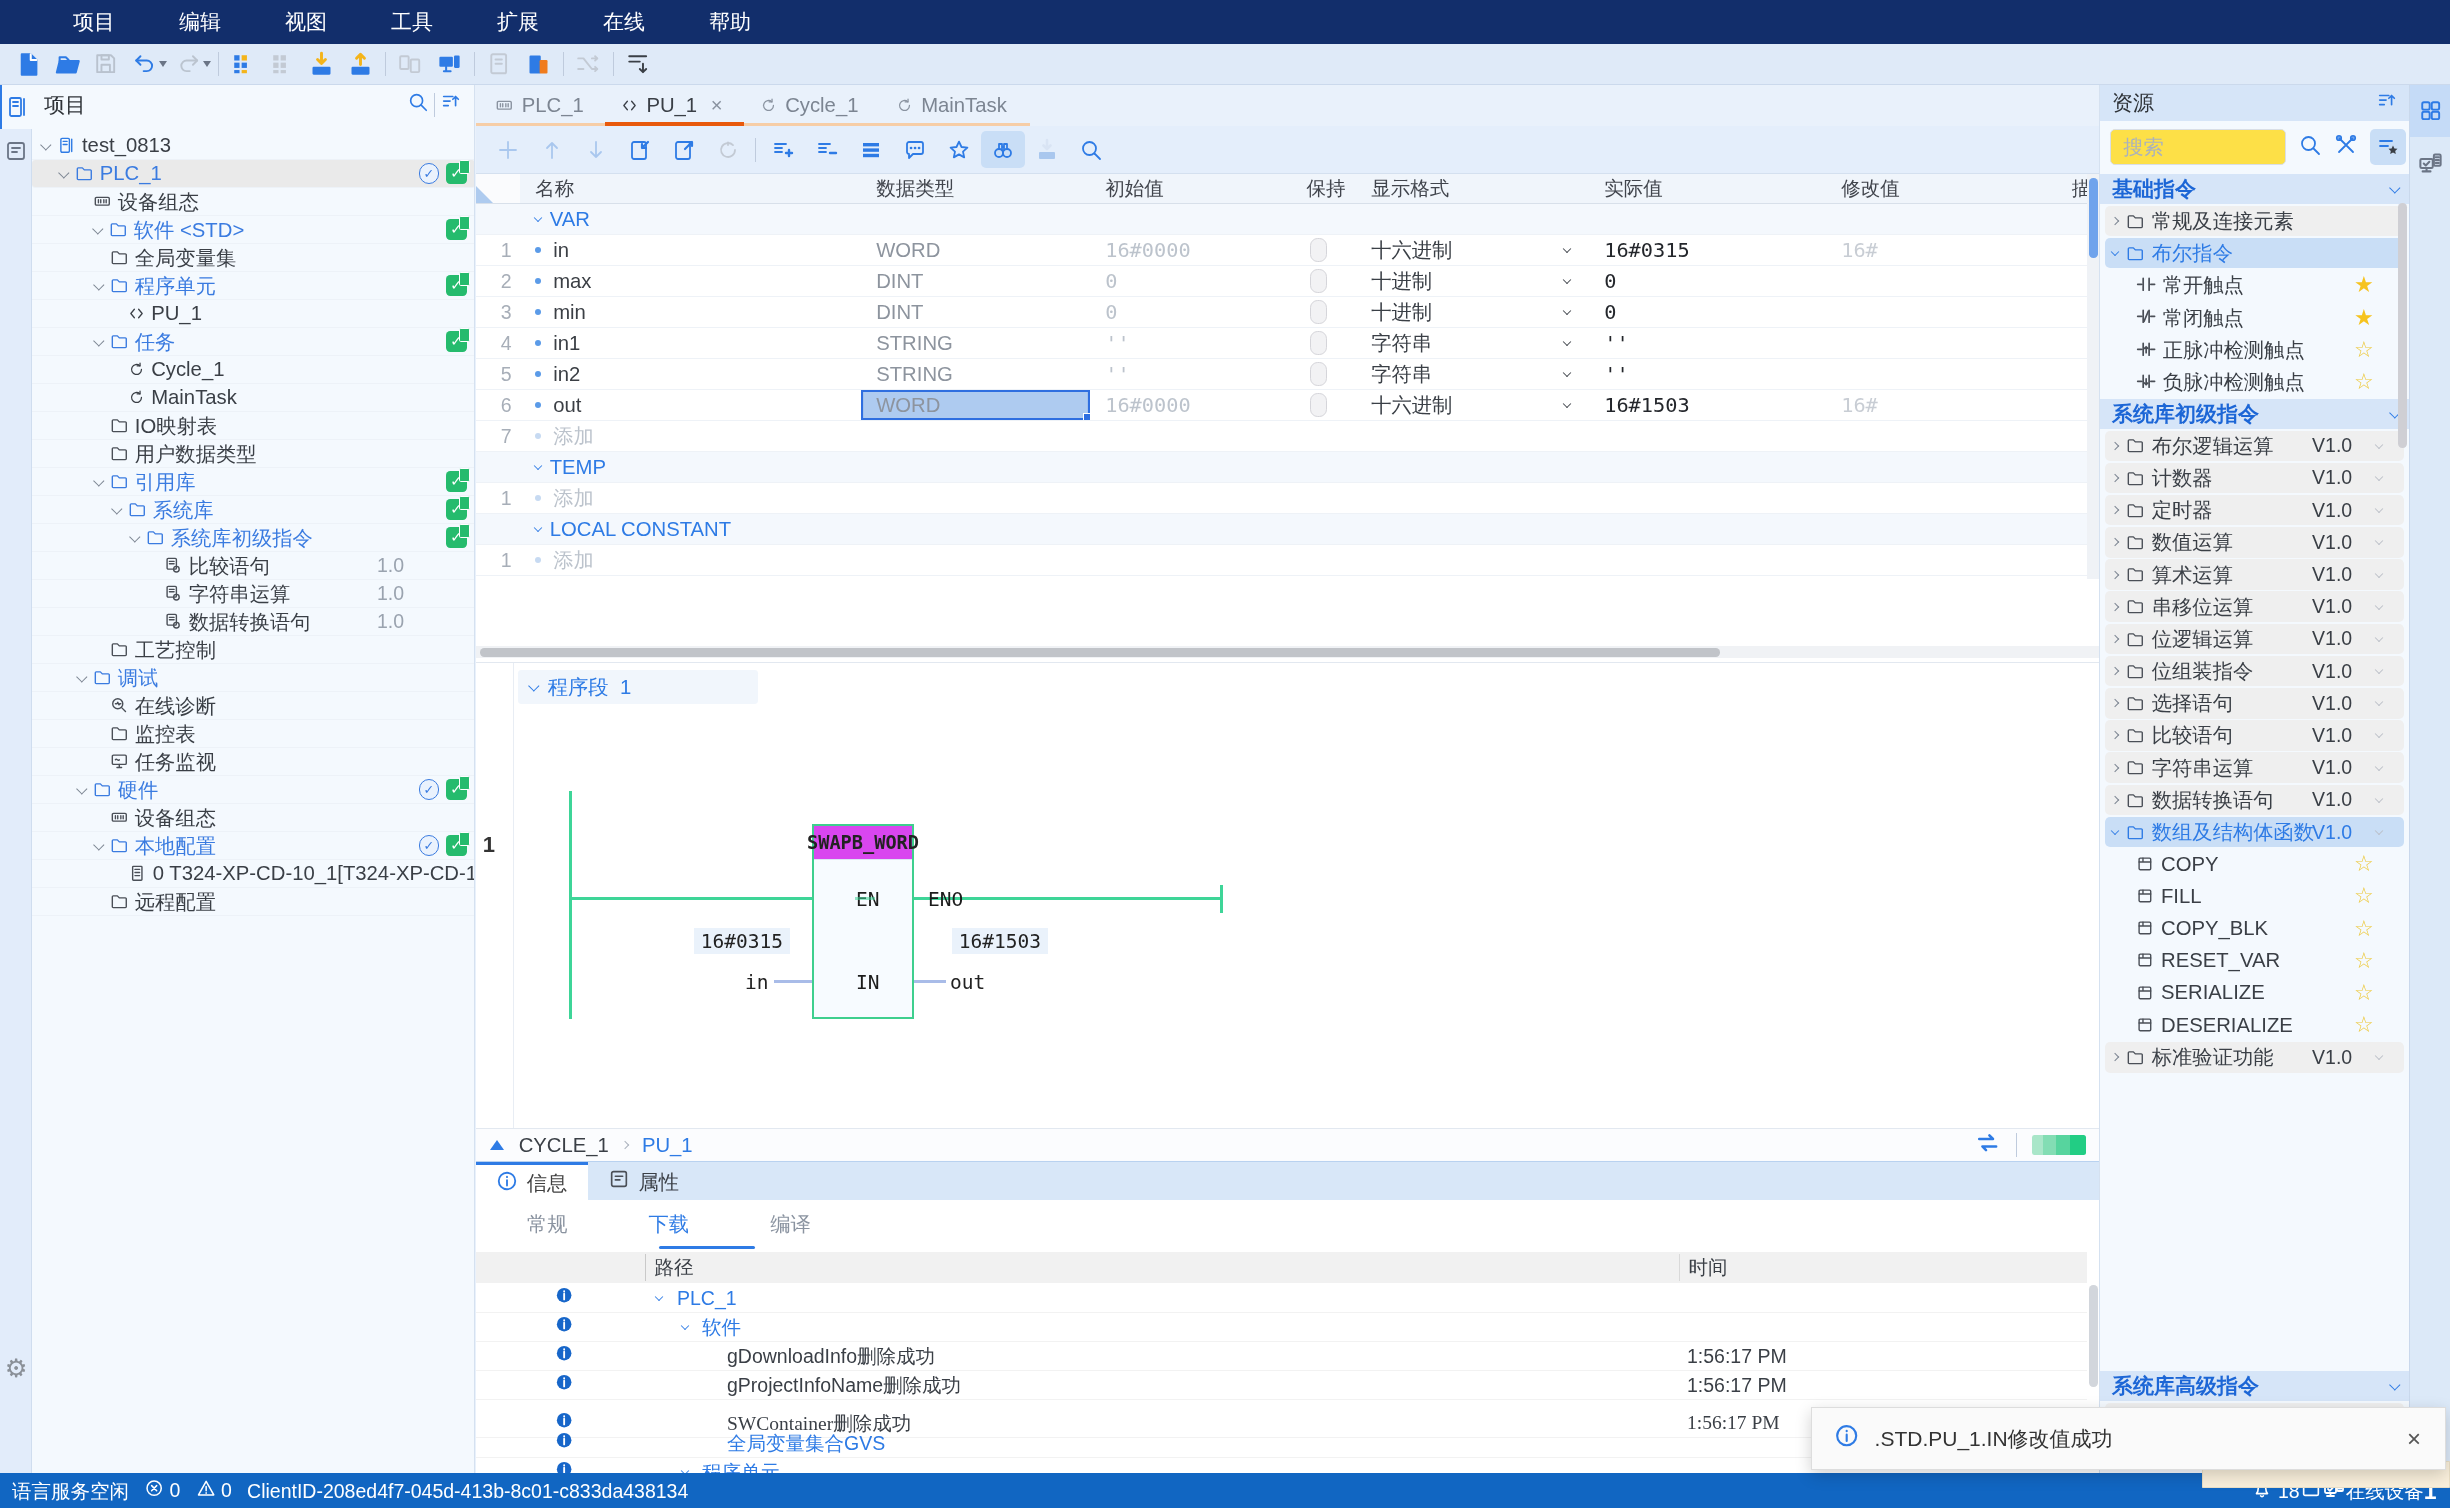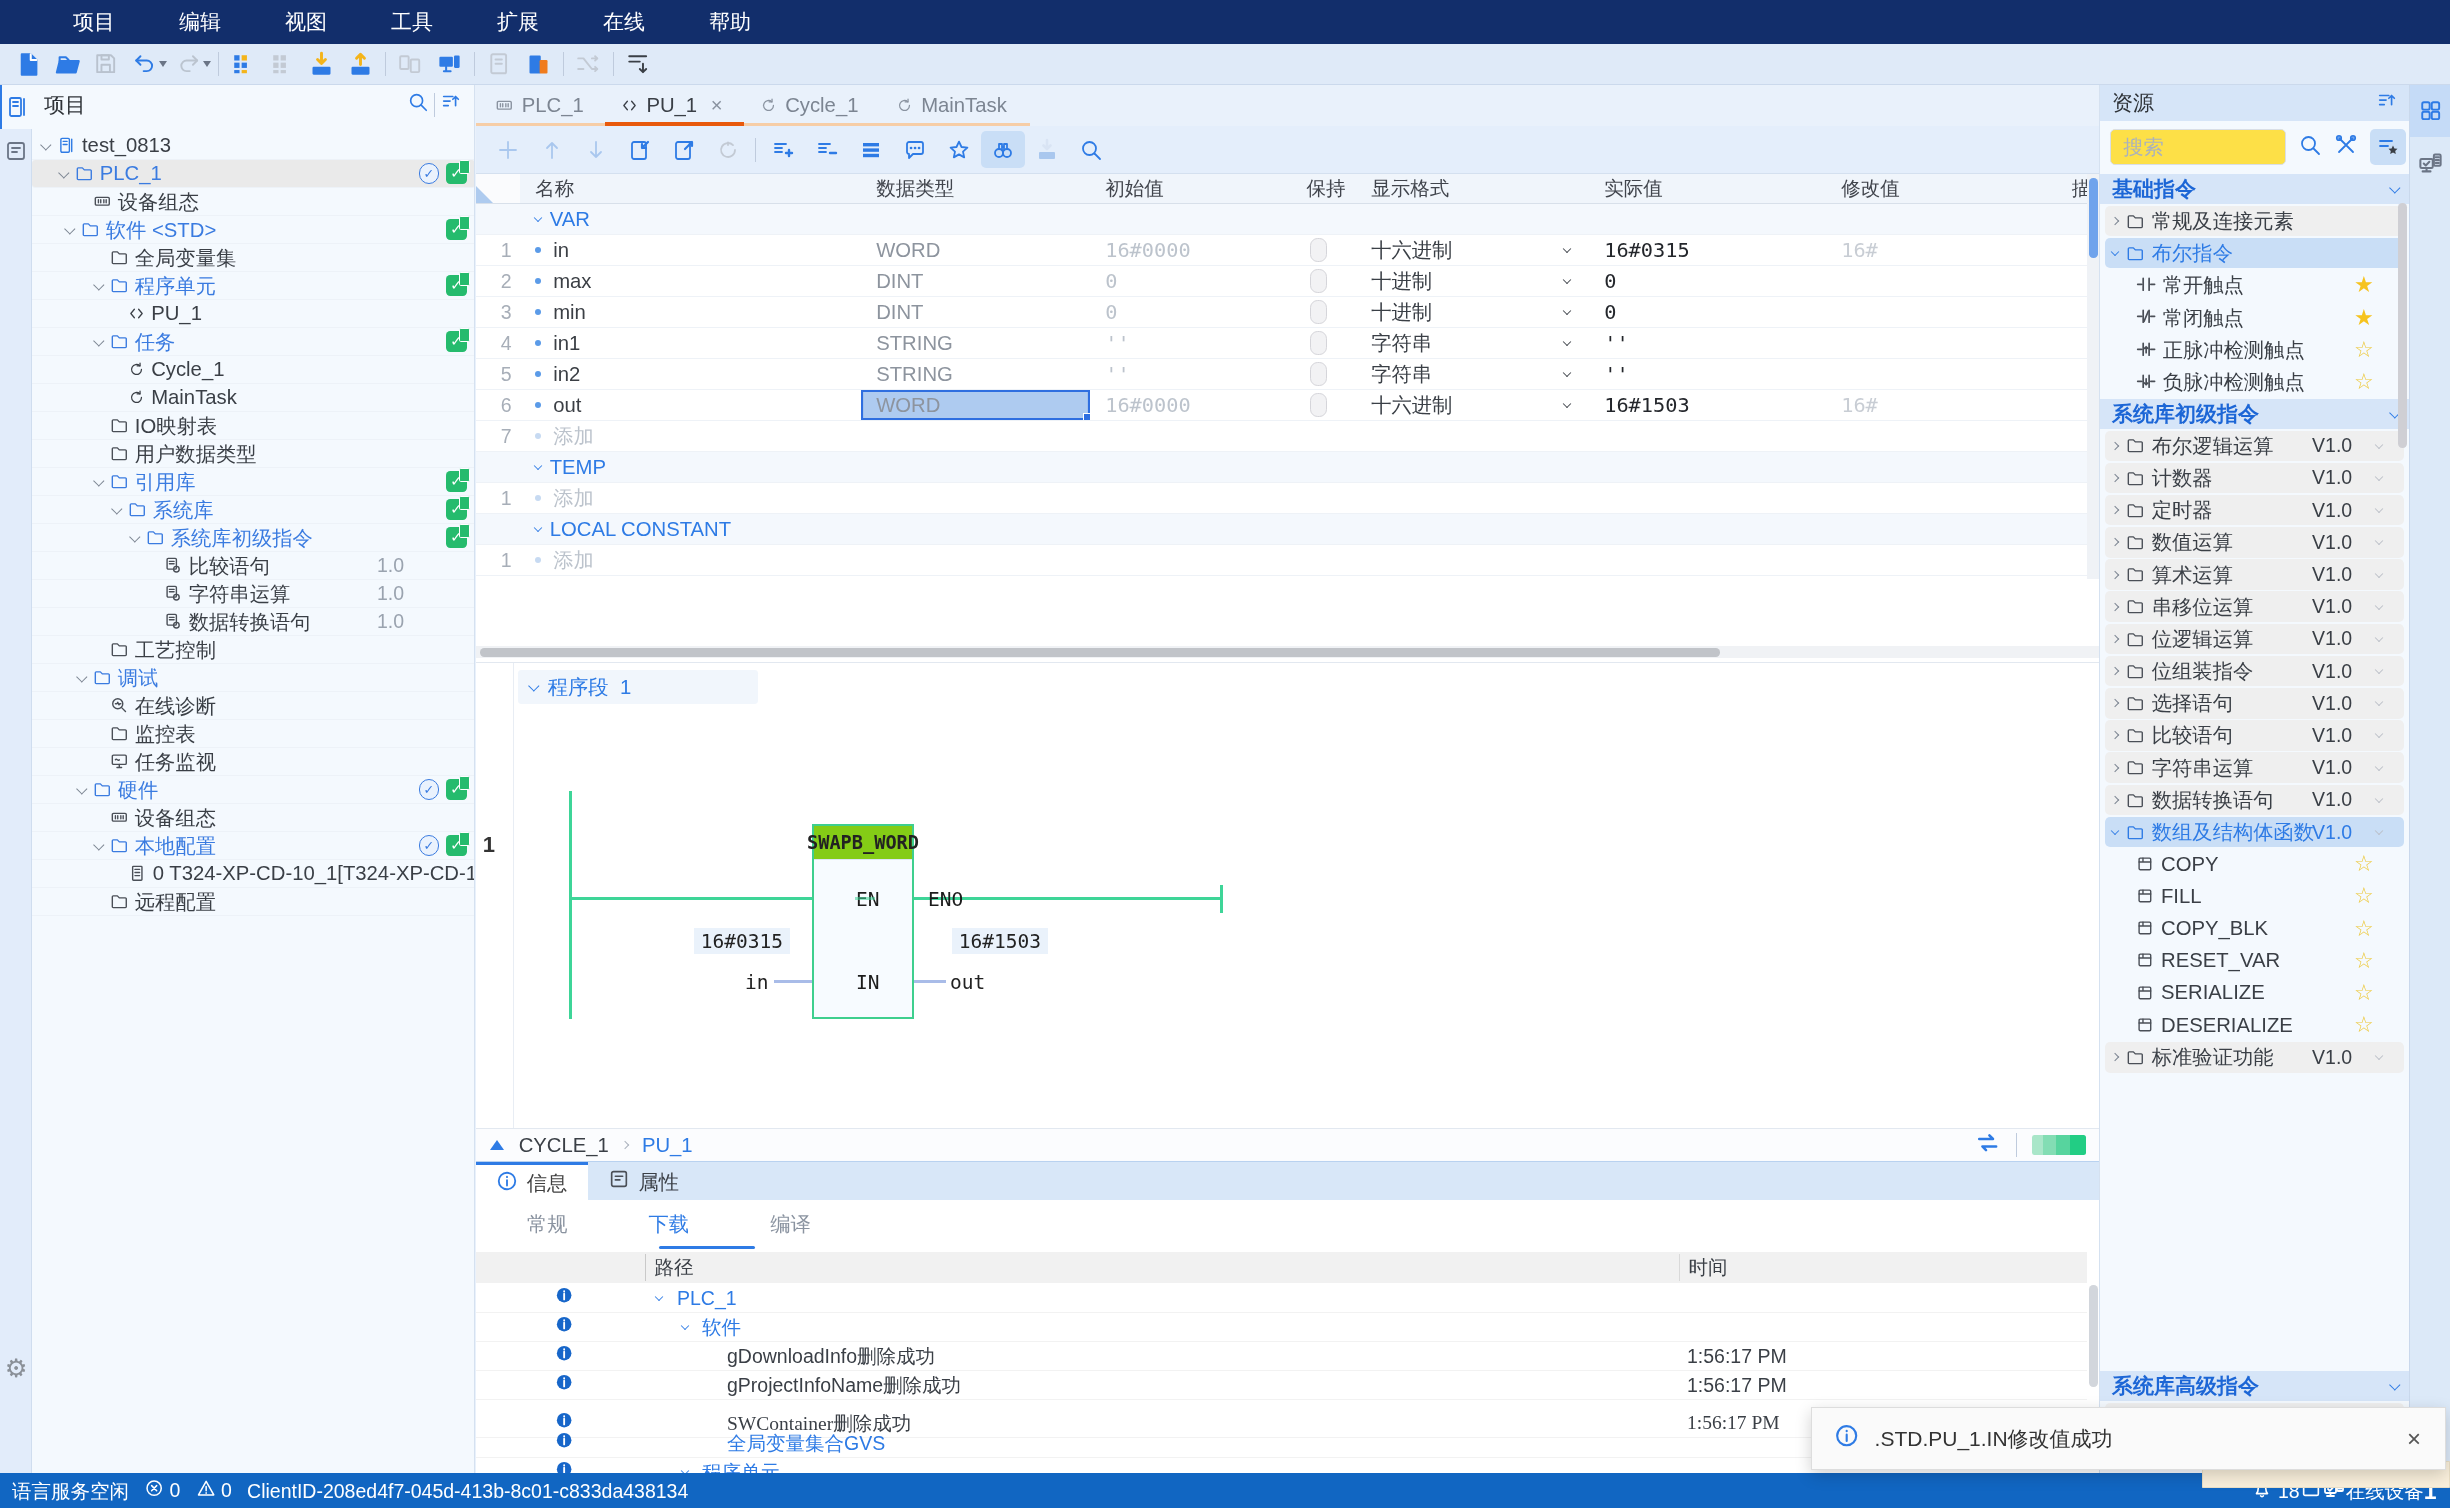--- a/index.html
+++ b/index.html
@@ -70,21 +70,21 @@
   #hscroll{left:0;top:561px;width:1623px;height:12px;background:#F0F2F5;}
   #hthumb{left:4.2px;top:563px;width:1240px;height:8.5px;background:#C1C4C9;border-radius:4.2px;}
   
   #ladder{left:0;top:577px;width:1623px;height:465px;background:#FFF;border-top:0.8px solid #E2E8F0;}
   #ladder .gutter{position:absolute;left:37px;top:0;width:0.8px;height:465px;background:#E8EDF4;}
   #net-hdr{position:absolute;left:42px;top:6.8px;height:34px;display:flex;align-items:center;gap:10.2px;background:#F1F6FC;border-radius:3.4px;padding:0 127px 0 12px;color:#2E7BE5;font-size:20.3px;}
   #net-num{position:absolute;left:6.8px;top:169px;font-size:22px;font-weight:bold;color:#333;}
   .lwire{position:absolute;background:#3ED598;}
   .bwire{position:absolute;background:#A9BCE8;height:2.5px;}
   #fblock{position:absolute;left:336px;top:161px;width:102px;height:195px;border:2.1px solid #3ECF8E;background:#F7FBFF;}
-  #fblock .ftitle{height:34px;background:#84cc16;display:flex;align-items:center;justify-content:center;font-family:"DejaVu Sans Mono",monospace;font-size:18.6px;font-weight:bold;color:#222;border-bottom:0.8px solid #DDE7F3;}
+  #fblock .ftitle{height:34px;background:#d946ef;display:flex;align-items:center;justify-content:center;font-family:"DejaVu Sans Mono",monospace;font-size:18.6px;font-weight:bold;color:#222;border-bottom:0.8px solid #DDE7F3;}
   .pin{position:absolute;font-family:"DejaVu Sans Mono",monospace;font-size:19.5px;color:#1C1C1C;margin-left:36px;}
   .operand-box{position:absolute;background:#EAF2FB;padding:1.7px 6.8px;font-family:"DejaVu Sans Mono",monospace;font-size:19.5px;color:#222;}
   .operand{position:absolute;font-family:"DejaVu Sans Mono",monospace;font-size:19.5px;color:#222;}
   
   #crumbbar{left:0;top:1043px;width:1623px;height:34px;background:#FBFCFE;border-top:0.8px solid #E2E8F0;border-bottom:1.7px solid #B9D2F0;display:flex;align-items:center;padding:0 13.5px;}
   .tri-up{width:0;height:0;border-left:7.6px solid transparent;border-right:7.6px solid transparent;border-bottom:10.2px solid #2E7BE5;}
   #greenbar{width:54px;height:20.3px;border-radius:2.5px;background:linear-gradient(90deg,#A9E6C9 0 20%,#83DDB4 20% 45%,#57D49E 45% 70%,#22CD84 70% 100%);}
   #infotabs{left:0;top:1077px;width:1623px;height:39px;background:#D8E7F8;display:flex;}
   .itab{display:flex;align-items:center;gap:8.5px;padding:0 20.3px;font-size:20.3px;color:#3A3F46;}
   .itab.active{background:#FFF;border-top:3.4px solid #2E7BE5;color:#404040;}
@@ -316,21 +316,21 @@
       <div class="trow" style="padding-left:46px">
     <span style="width:15.2px;flex:none;"></span>
         <span style="display:flex;">
           <svg width="18.6" height="18.6" viewBox="0 0 24 24" fill="none" stroke="#4A4F57" stroke-width="1.8" stroke-linecap="round" stroke-linejoin="round" style="flex:none">
             <rect x="3" y="7" width="18" height="10" rx="1.5"></rect>
             <path d="M7 10v4M10 10v4M14 10v4M17 10v4"></path>
           </svg>
         </span>
     <span class="lbl">设备组态</span>
       </div>
-      <div class="trow blue" style="padding-left:34px">
+      <div class="trow blue" style="padding-left:62px">
     <span class="cv down" style="color:#7C8592;margin-right:7.6px;"></span>
         <span style="display:flex;">
           <svg width="18.6" height="18.6" viewBox="0 0 24 24" fill="none" stroke="#3A7BE0" stroke-width="1.8" stroke-linecap="round" stroke-linejoin="round" style="flex:none">
             <path d="M3 19V6.2a1.2 1.2 0 0 1 1.2-1.2h5.3L12 7.6h7.8A1.2 1.2 0 0 1 21 8.8V19a1.2 1.2 0 0 1-1.2 1.2H4.2A1.2 1.2 0 0 1 3 19Z"></path>
           </svg>
         </span>
     <span class="lbl">软件 &lt;STD&gt;</span>
         <span class="badge-sync">✓</span>
       </div>
       <div class="trow" style="padding-left:63px">

